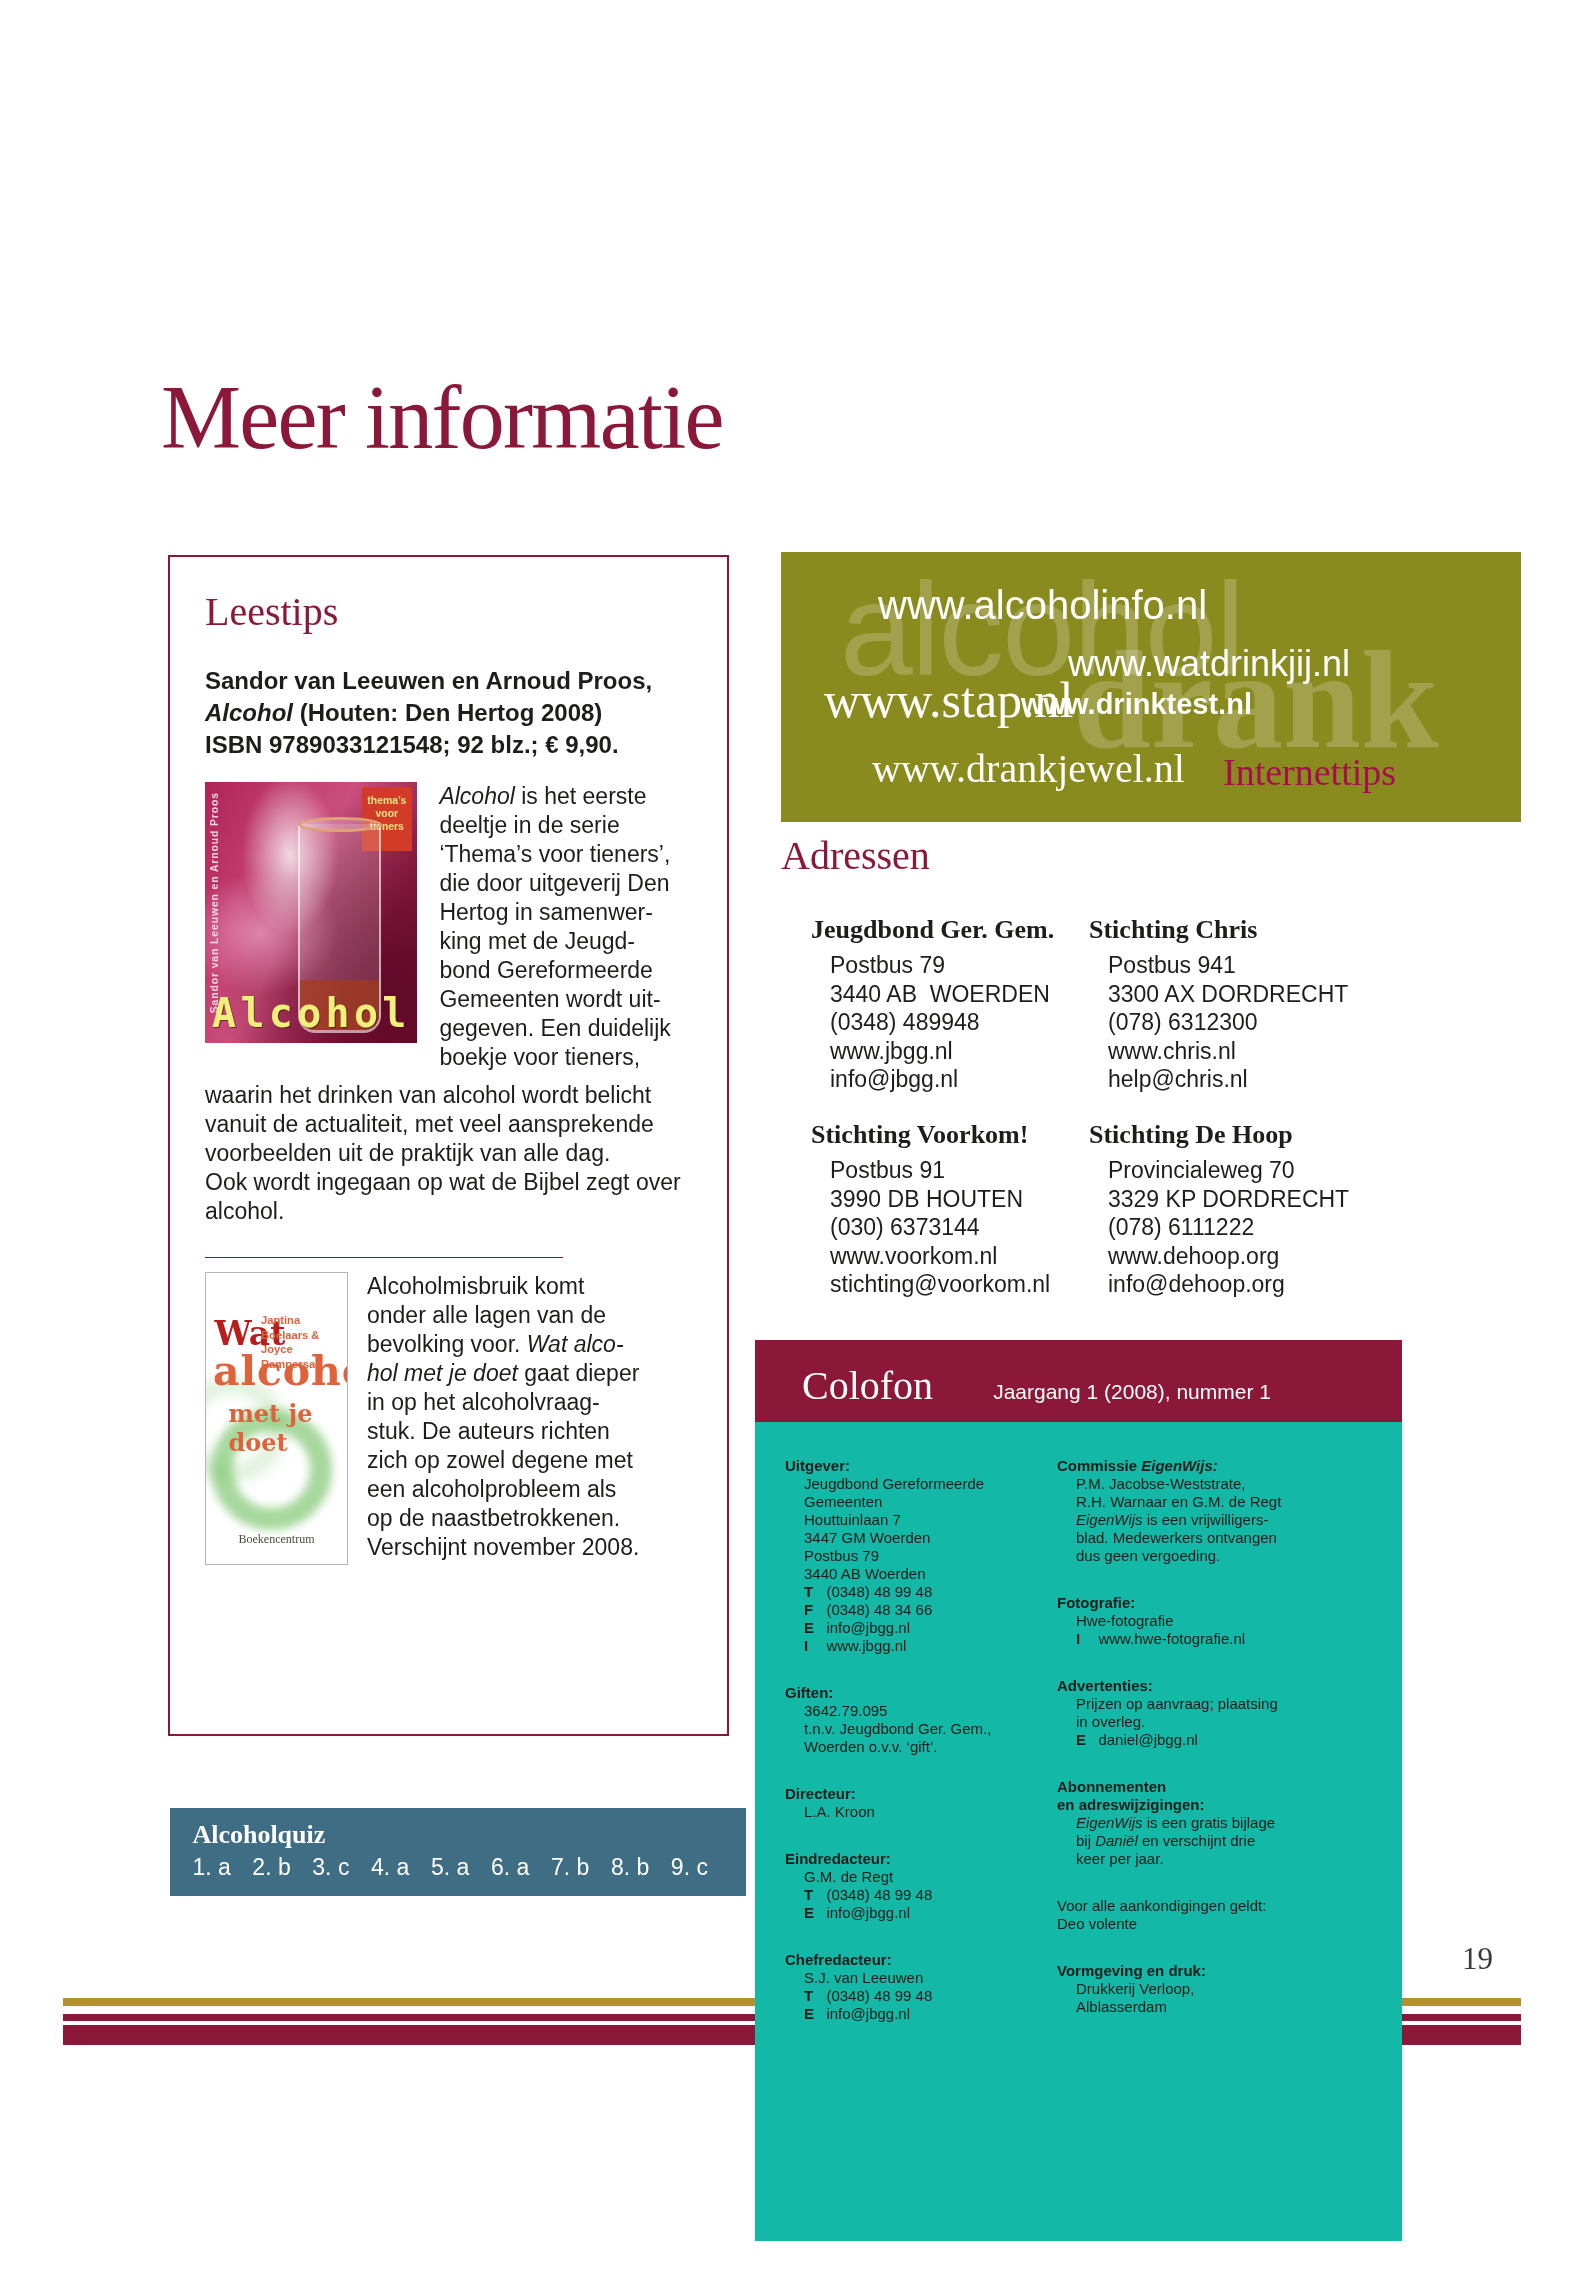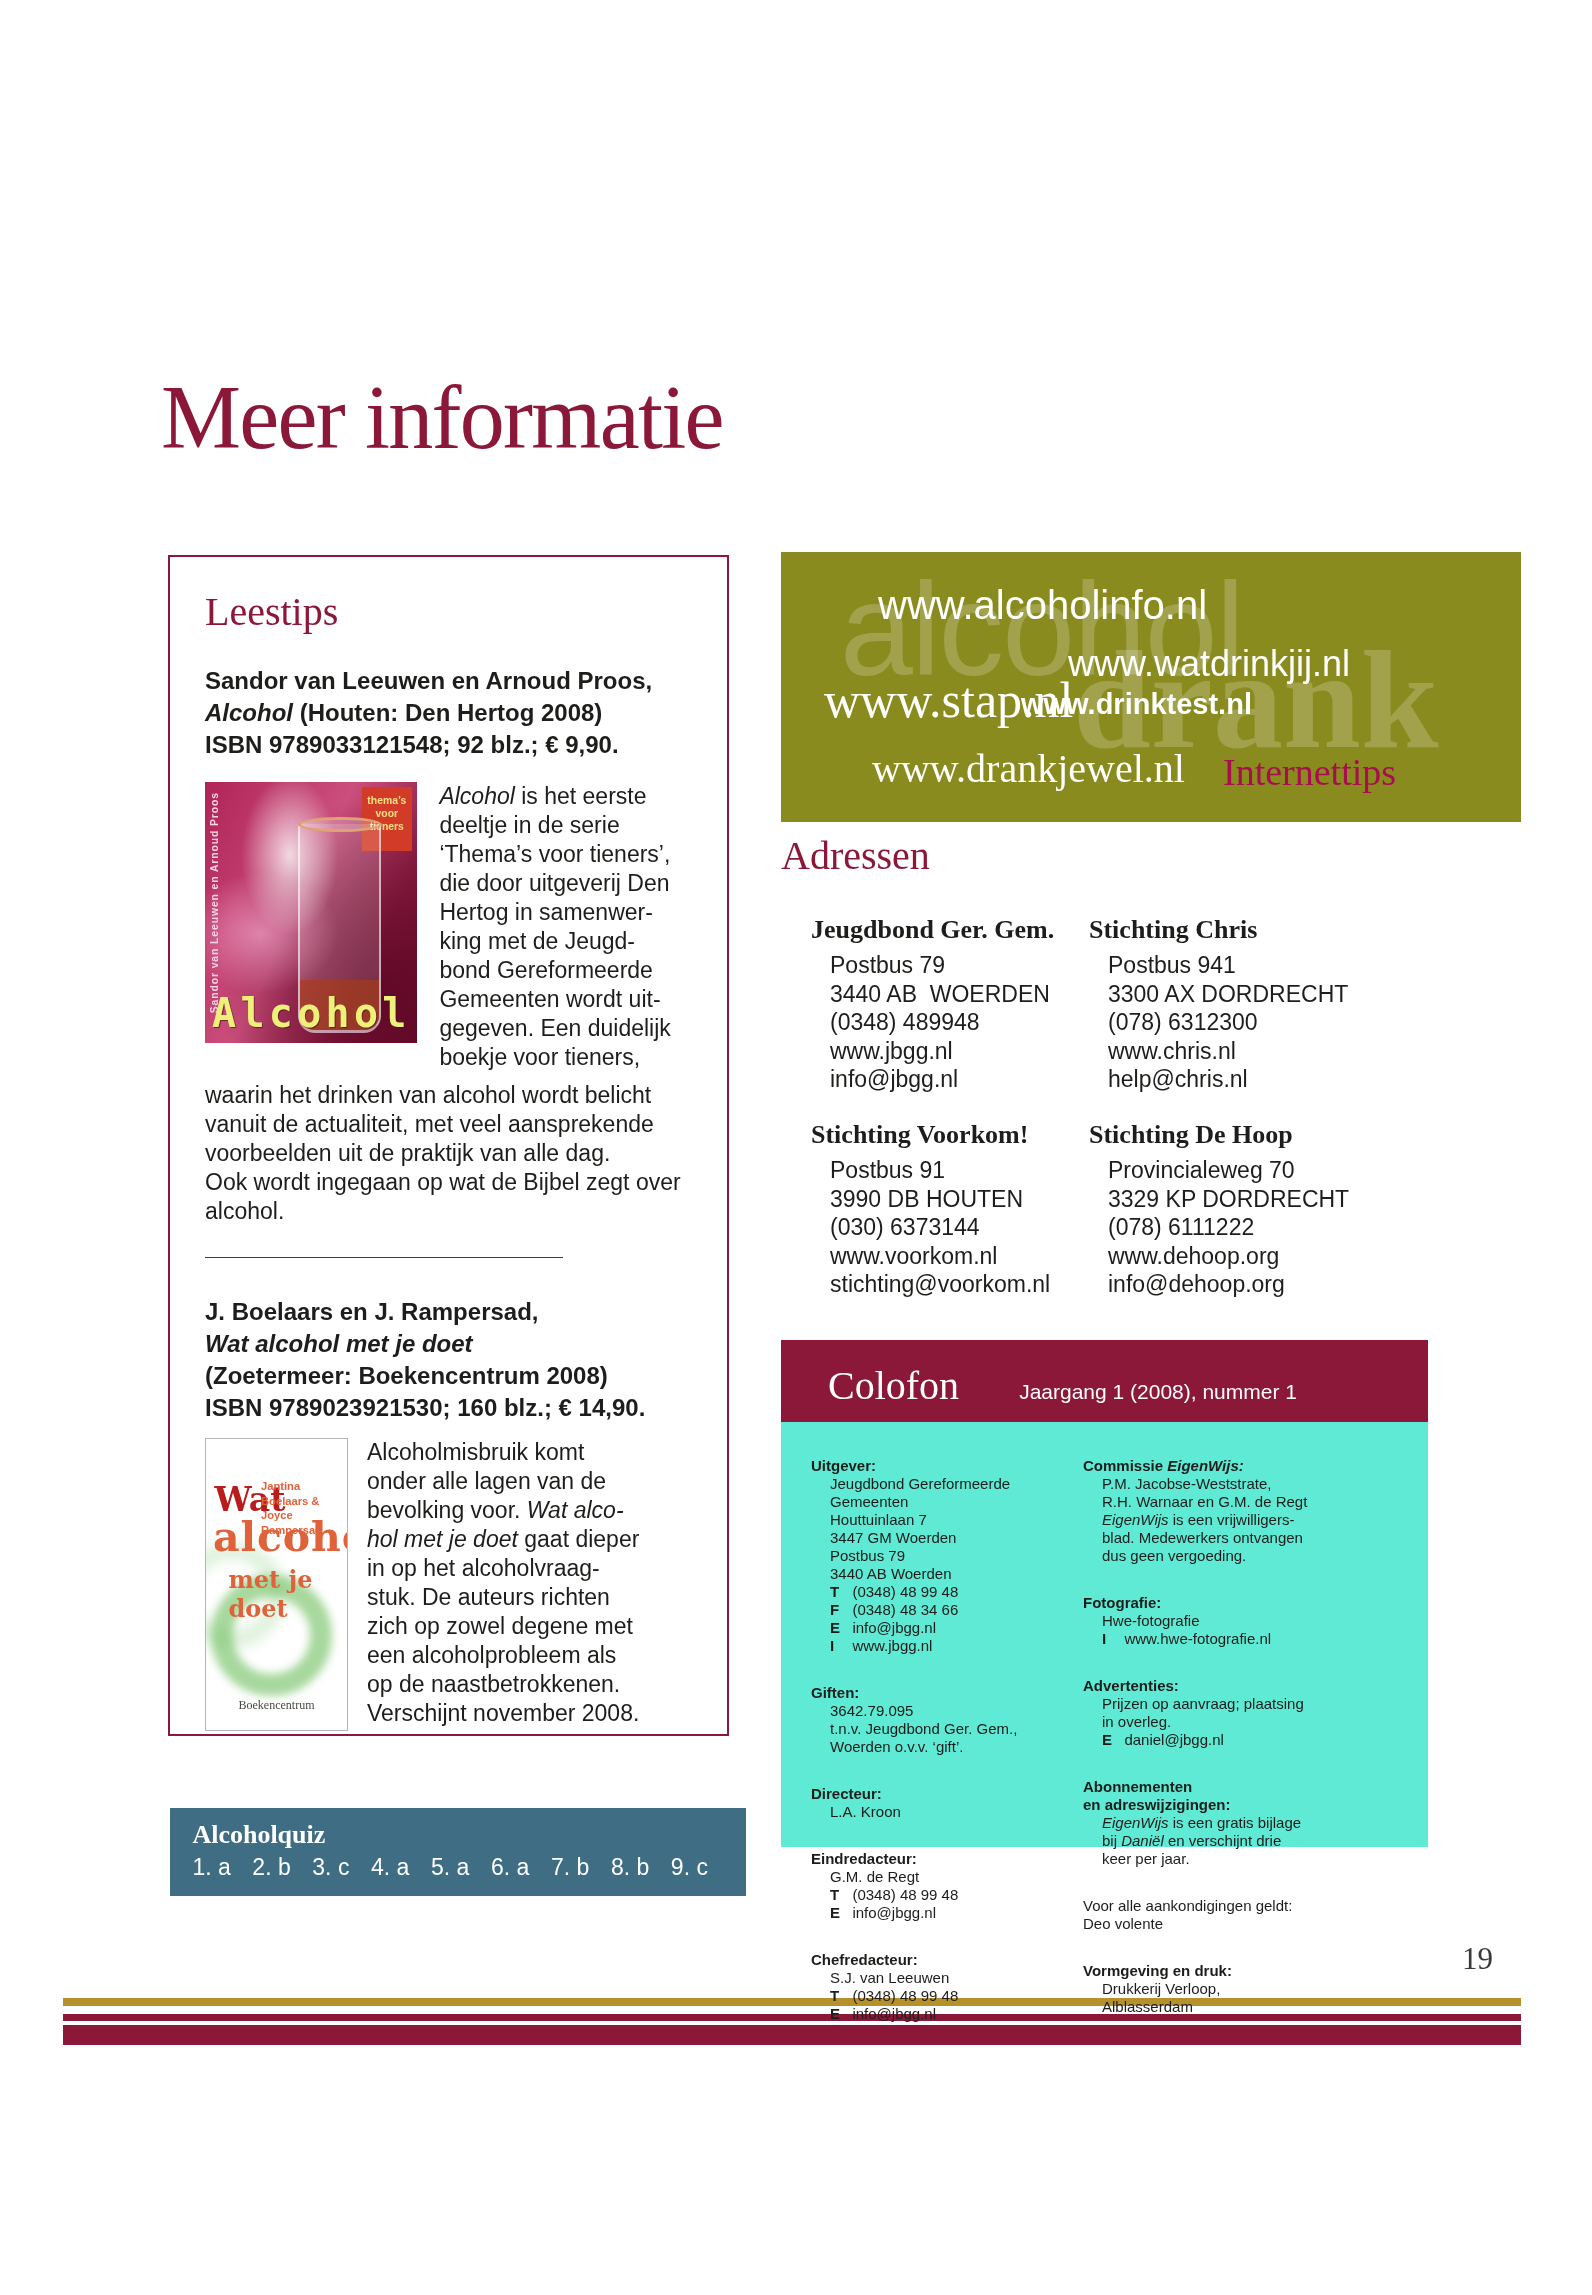--- a/index.html
+++ b/index.html
@@ -88,22 +88,22 @@
   .adressen-head { position:absolute; left:781px; top:834px; }
   .addr { position:absolute; width:276px; }
   .addr.b0 { left:811px; top:915px; }
   .addr.b1 { left:1089px; top:915px; }
   .addr.b2 { left:811px; top:1120px; }
   .addr.b3 { left:1089px; top:1120px; }
   .addr-name { font-family:"Liberation Serif", serif; font-weight:bold; font-size:26px; color:#1d1d1b; }
   .addr-lines { margin-top:6px; padding-left:19px; font-size:23px; line-height:28.5px; white-space:pre-line; }
 
   
-  .colofon { position:absolute; left:781px; top:1340px; width:647px; height:507px;
-    background:#5eead4; z-index:2; }
+  .colofon { position:absolute; left:755px; top:1340px; width:647px; height:901px;
+    background:#14b8a6; z-index:2; }
   .colofon-head { height:82px; background:#8c1839; display:flex; align-items:baseline;
     padding:26px 0 0 47px; }
   .colofon-title { font-family:"Liberation Serif", serif; font-size:40px; color:#fff; line-height:1; }
   .colofon-issue { margin-left:60px; font-size:21px; color:#fff; }
   .cl-col { position:absolute; font-size:15px; line-height:18px; }
   .cl-left { left:30px; top:117px; width:259px; }
   .cl-right { left:302px; top:117px; width:319px; }
   .cl-sec { margin-top:29px; }
   .cl-sec.first { margin-top:0; }
   .cl-label { font-weight:bold; white-space:pre-line; }
@@ -170,26 +170,20 @@
     </div>
 
     <p class="para below">waarin het drinken van alcohol wordt belicht
 vanuit de actualiteit, met veel aansprekende
 voorbeelden uit de praktijk van alle dag.
 Ook wordt ingegaan op wat de Bijbel zegt over
 alcohol.</p>
 
     <hr class="divider">
 
-    <div class="bookinfo bookinfo2">
-        <div>J. Boelaars en J. Rampersad,</div>
-        <div><em>Wat alcohol met je doet</em></div>
-        <div>(Zoetermeer: Boekencentrum 2008)</div>
-        <div>ISBN 9789023921530; 160 blz.; € 14,90.</div>
-      </div>
 
     <div class="media media2">
       <div class="cover2">
         <div class="swirl2"></div>
         <div class="swirl"></div>
         <div class="wat">Wat</div>
         <div class="c2-authors">Jantina Boelaars &amp;
 Joyce Rampersad</div>
         <div class="c2-alcohol">alcohol</div>
         <div class="c2-sub">met je doet</div>

